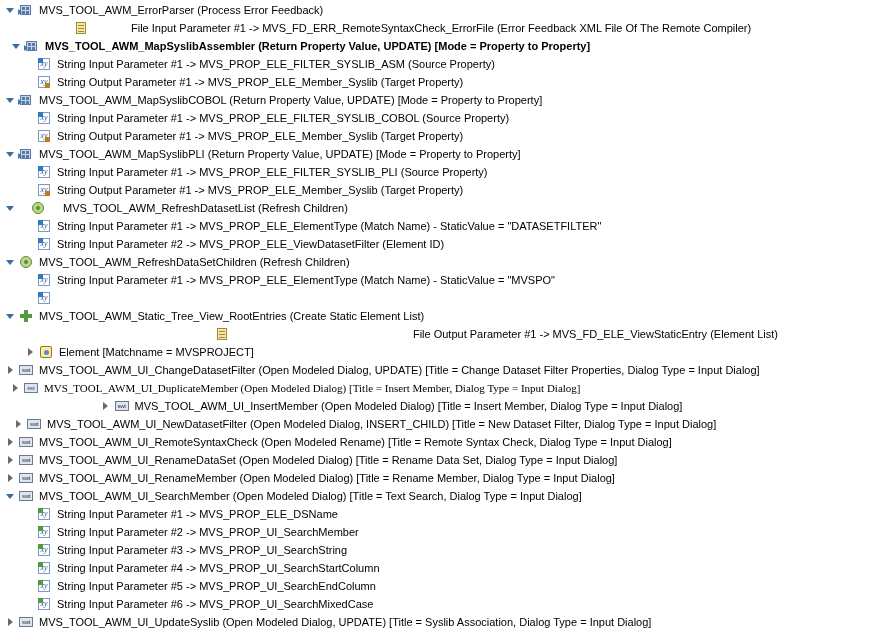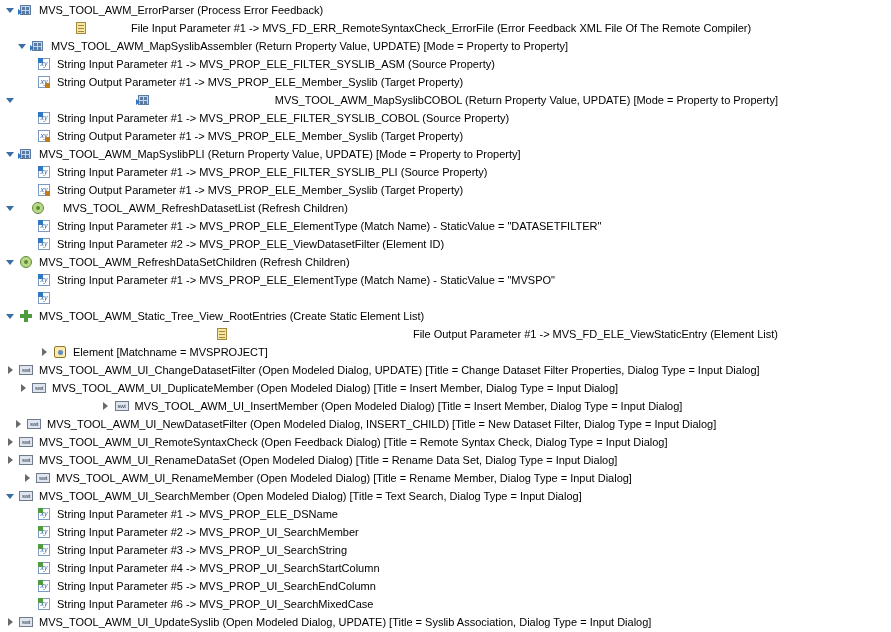--- a/index.html
+++ b/index.html
@@ -226,21 +226,21 @@
       </span>
       <span class="label">MVS_TOOL_AWM_ErrorParser (Process Error Feedback)</span>
     </div>
     <div class="row" style="padding-left: 20px; gap: 37px;">
       <span class="twisty none"></span>
       <span class="icon">
         <span class="ic-doc"></span>
       </span>
       <span class="label">File Input Parameter #1 -&gt; MVS_FD_ERR_RemoteSyntaxCheck_ErrorFile (Error Feedback XML File Of The Remote Compiler)</span>
     </div>
-    <div class="row" style="padding-left: 14px;">
+    <div class="row" style="padding-left: 8px; font-weight: bold;">
       <span class="twisty">
         <span class="arrow down"></span>
       </span>
       <span class="icon">
         <span class="ic-module"></span>
         <span class="badge-arrow"></span>
       </span>
       <span class="label">MVS_TOOL_AWM_MapSyslibAssembler (Return Property Value, UPDATE) [Mode = Property to Property]</span>
     </div>
     <div class="row" style="padding-left: 20px;">
@@ -250,21 +250,21 @@
       </span>
       <span class="label">String Input Parameter #1 -&gt; MVS_PROP_ELE_FILTER_SYSLIB_ASM (Source Property)</span>
     </div>
     <div class="row" style="padding-left: 20px;">
       <span class="twisty none"></span>
       <span class="icon">
         <span class="ic-param out">xy</span>
       </span>
       <span class="label">String Output Parameter #1 -&gt; MVS_PROP_ELE_Member_Syslib (Target Property)</span>
     </div>
-    <div class="row" style="padding-left: 2px; justify-content: space-between;">
+    <div class="row" style="padding-left: 2px;">
       <span class="twisty">
         <span class="arrow down"></span>
       </span>
       <span class="icon">
         <span class="ic-module"></span>
         <span class="badge-arrow"></span>
       </span>
       <span class="label">MVS_TOOL_AWM_MapSyslibCOBOL (Return Property Value, UPDATE) [Mode = Property to Property]</span>
     </div>
     <div class="row" style="padding-left: 20px;">
@@ -359,39 +359,39 @@
       </span>
       <span class="label">MVS_TOOL_AWM_Static_Tree_View_RootEntries (Create Static Element List)</span>
     </div>
     <div class="row" style="padding-left: 20px; justify-content: space-between;">
       <span class="twisty none"></span>
       <span class="icon">
         <span class="ic-doc"></span>
       </span>
       <span class="label">File Output Parameter #1 -&gt; MVS_FD_ELE_ViewStaticEntry (Element List)</span>
     </div>
-    <div class="row" style="padding-left: 36px;">
+    <div class="row" style="padding-left: 22px;">
       <span class="twisty">
         <span class="arrow right"></span>
       </span>
       <span class="icon">
         <span class="ic-element"></span>
       </span>
       <span class="label">Element  [Matchname = MVSPROJECT]</span>
     </div>
     <div class="row" style="padding-left: 2px;">
       <span class="twisty">
         <span class="arrow right"></span>
       </span>
       <span class="icon">
         <span class="ic-ui">swt</span>
       </span>
       <span class="label">MVS_TOOL_AWM_UI_ChangeDatasetFilter (Open Modeled Dialog, UPDATE) [Title = Change Dataset Filter Properties, Dialog Type = Input Dialog]</span>
     </div>
-    <div class="row" style="padding-left: 15px;">
+    <div class="row" style="padding-left: 7px; font-family: Liberation Serif, serif;">
       <span class="twisty">
         <span class="arrow right"></span>
       </span>
       <span class="icon">
         <span class="ic-ui">swt</span>
       </span>
       <span class="label">MVS_TOOL_AWM_UI_DuplicateMember (Open Modeled Dialog) [Title = Insert Member, Dialog Type = Input Dialog]</span>
     </div>
     <div class="row" style="padding-left: 2px; justify-content: center;">
       <span class="twisty">
@@ -411,32 +411,32 @@
       </span>
       <span class="label">MVS_TOOL_AWM_UI_NewDatasetFilter (Open Modeled Dialog, INSERT_CHILD) [Title = New Dataset Filter, Dialog Type = Input Dialog]</span>
     </div>
     <div class="row" style="padding-left: 2px;">
       <span class="twisty">
         <span class="arrow right"></span>
       </span>
       <span class="icon">
         <span class="ic-ui">swt</span>
       </span>
-      <span class="label">MVS_TOOL_AWM_UI_RemoteSyntaxCheck (Open Feedback Dialog) [Title = Remote Syntax Check, Dialog Type = Input Dialog]</span>
+      <span class="label">MVS_TOOL_AWM_UI_RemoteSyntaxCheck (Open Modeled Rename) [Title = Remote Syntax Check, Dialog Type = Input Dialog]</span>
     </div>
     <div class="row" style="padding-left: 2px;">
       <span class="twisty">
         <span class="arrow right"></span>
       </span>
       <span class="icon">
         <span class="ic-ui">swt</span>
       </span>
       <span class="label">MVS_TOOL_AWM_UI_RenameDataSet (Open Modeled Dialog) [Title = Rename Data Set, Dialog Type = Input Dialog]</span>
     </div>
-    <div class="row" style="padding-left: 2px; margin-left: 17px;">
+    <div class="row" style="padding-left: 2px;">
       <span class="twisty">
         <span class="arrow right"></span>
       </span>
       <span class="icon">
         <span class="ic-ui">swt</span>
       </span>
       <span class="label">MVS_TOOL_AWM_UI_RenameMember (Open Modeled Dialog) [Title = Rename Member, Dialog Type = Input Dialog]</span>
     </div>
     <div class="row" style="padding-left: 2px;">
       <span class="twisty">

